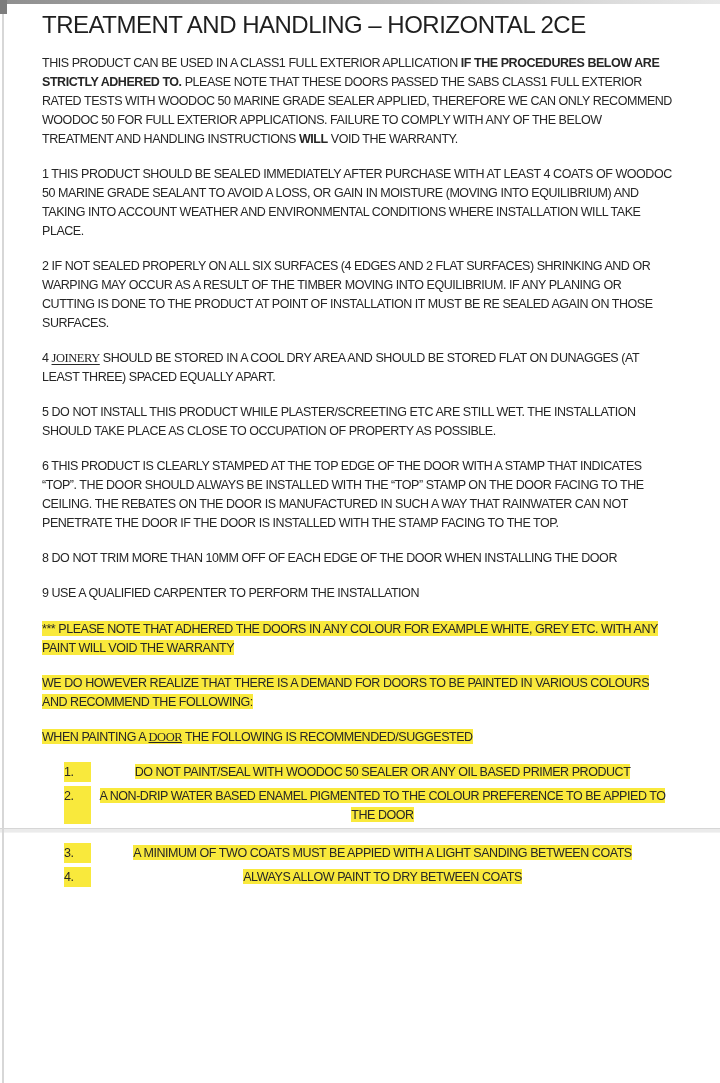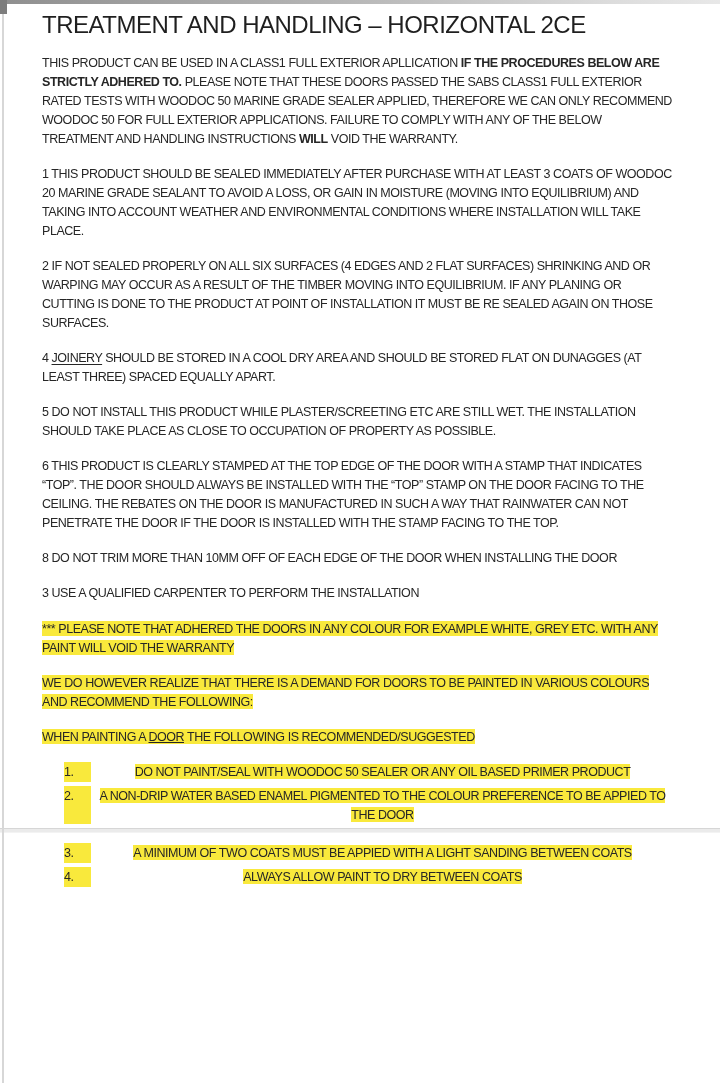--- a/index.html
+++ b/index.html
@@ -42,21 +42,21 @@
     white-space: nowrap;
   }
   .para {
     font-size: 12.5px;
     line-height: 19px;
     letter-spacing: -0.45px;
     margin-bottom: 16px;
     color: var(--ink);
   }
   .para .b { font-weight: 700; }
-  .para .u { text-decoration: underline; text-underline-offset: 2px; }
+  .para .u { text-decoration: underline; text-underline-offset: 2px; font-family: Liberation Serif, serif; }
   .para .hl { background: var(--hl); box-decoration-break: clone; padding: 0.5px 0; }
   .list-item {
     display: flex;
     margin-left: 22px;
     margin-bottom: 4px;
   }
   .list-num {
     flex: 0 0 27px;
     white-space: nowrap;
   }
@@ -75,27 +75,27 @@
 <body data-name="scanned-document-page">
 
 <div class="scan-top" data-name="page-edge-shadow-top"></div>
 <div class="scan-corner" data-name="page-edge-shadow-corner"></div>
 <div class="scan-left" data-name="page-edge-shadow-left"></div>
 
 <div class="content" data-name="document-content">
   <div class="doc-title" data-name="page-title">TREATMENT AND HANDLING – HORIZONTAL 2CE</div>
   <div id="doc-blocks" data-name="document-body">
       <div data-name="intro-paragraph" class="para"><span data-name="text-segment">THIS PRODUCT CAN BE USED IN A CLASS1 FULL EXTERIOR APLLICATION </span><span class="b" data-name="text-segment">IF THE PROCEDURES BELOW ARE STRICTLY ADHERED TO.</span><span data-name="text-segment"> PLEASE NOTE THAT THESE DOORS PASSED THE SABS CLASS1 FULL EXTERIOR RATED TESTS WITH WOODOC 50 MARINE GRADE SEALER APPLIED, THEREFORE WE CAN ONLY RECOMMEND WOODOC 50 FOR FULL EXTERIOR APPLICATIONS. FAILURE TO COMPLY WITH ANY OF THE BELOW TREATMENT AND HANDLING INSTRUCTIONS </span><span class="b" data-name="text-segment">WILL</span><span data-name="text-segment"> VOID THE WARRANTY.</span></div>
-      <div data-name="instruction-1" class="para"><span data-name="text-segment">1 THIS PRODUCT SHOULD BE SEALED IMMEDIATELY AFTER PURCHASE WITH AT LEAST 3 COATS OF WOODOC 20 MARINE GRADE SEALANT TO AVOID A LOSS, OR GAIN IN MOISTURE (MOVING INTO EQUILIBRIUM) AND TAKING INTO ACCOUNT WEATHER AND ENVIRONMENTAL CONDITIONS WHERE INSTALLATION WILL TAKE PLACE.</span></div>
+      <div data-name="instruction-1" class="para"><span data-name="text-segment">1 THIS PRODUCT SHOULD BE SEALED IMMEDIATELY AFTER PURCHASE WITH AT LEAST 4 COATS OF WOODOC 50 MARINE GRADE SEALANT TO AVOID A LOSS, OR GAIN IN MOISTURE (MOVING INTO EQUILIBRIUM) AND TAKING INTO ACCOUNT WEATHER AND ENVIRONMENTAL CONDITIONS WHERE INSTALLATION WILL TAKE PLACE.</span></div>
       <div data-name="instruction-2" class="para"><span data-name="text-segment">2 IF NOT SEALED PROPERLY ON ALL SIX SURFACES (4 EDGES AND 2 FLAT SURFACES) SHRINKING AND OR WARPING MAY OCCUR AS A RESULT OF THE TIMBER MOVING INTO EQUILIBRIUM. IF ANY PLANING OR CUTTING IS DONE TO THE PRODUCT AT POINT OF INSTALLATION IT MUST BE RE SEALED AGAIN ON THOSE SURFACES.</span></div>
       <div data-name="instruction-4" class="para"><span data-name="text-segment">4 </span><span class="u" data-name="text-segment">JOINERY</span><span data-name="text-segment"> SHOULD BE STORED IN A COOL DRY AREA AND SHOULD BE STORED FLAT ON DUNAGGES (AT LEAST THREE) SPACED EQUALLY APART.</span></div>
       <div data-name="instruction-5" class="para"><span data-name="text-segment">5 DO NOT INSTALL THIS PRODUCT WHILE PLASTER/SCREETING ETC ARE STILL WET. THE INSTALLATION SHOULD TAKE PLACE AS CLOSE TO OCCUPATION OF PROPERTY AS POSSIBLE.</span></div>
       <div data-name="instruction-6" class="para"><span data-name="text-segment">6 THIS PRODUCT IS CLEARLY STAMPED AT THE TOP EDGE OF THE DOOR WITH A STAMP THAT INDICATES “TOP”. THE DOOR SHOULD ALWAYS BE INSTALLED WITH THE “TOP” STAMP ON THE DOOR FACING TO THE CEILING. THE REBATES ON THE DOOR IS MANUFACTURED IN SUCH A WAY THAT RAINWATER CAN NOT PENETRATE THE DOOR IF THE DOOR IS INSTALLED WITH THE STAMP FACING TO THE TOP.</span></div>
       <div data-name="instruction-8" class="para"><span data-name="text-segment">8 DO NOT TRIM MORE THAN 10MM OFF OF EACH EDGE OF THE DOOR WHEN INSTALLING THE DOOR</span></div>
-      <div data-name="instruction-9" class="para"><span data-name="text-segment">3 USE A QUALIFIED CARPENTER TO PERFORM THE INSTALLATION</span></div>
+      <div data-name="instruction-9" class="para"><span data-name="text-segment">9 USE A QUALIFIED CARPENTER TO PERFORM THE INSTALLATION</span></div>
       <div data-name="painting-warning" class="para"><span class="hl" data-name="text-segment">*** PLEASE NOTE THAT ADHERED THE DOORS IN ANY COLOUR FOR EXAMPLE WHITE, GREY ETC. WITH ANY PAINT WILL VOID THE WARRANTY</span></div>
       <div data-name="painting-demand-note" class="para"><span class="hl" data-name="text-segment">WE DO HOWEVER REALIZE THAT THERE IS A DEMAND FOR DOORS TO BE PAINTED IN VARIOUS COLOURS AND RECOMMEND THE FOLLOWING:</span></div>
       <div data-name="painting-recommendation-heading" class="para"><span class="hl" data-name="text-segment">WHEN PAINTING A </span><span class="u hl" data-name="text-segment">DOOR</span><span class="hl" data-name="text-segment"> THE FOLLOWING IS RECOMMENDED/SUGGESTED</span></div>
       <div data-name="paint-step-1" class="para list-item">
         <span class="list-num hl" data-name="list-number">1.</span>
         <span class="list-text" data-name="list-item-text"><span class="hl" data-name="text-segment">DO NOT PAINT/SEAL WITH WOODOC 50 SEALER OR ANY OIL BASED PRIMER PRODUCT</span></span>
       </div>
       <div data-name="paint-step-2" class="para list-item">
         <span class="list-num hl" data-name="list-number">2.</span>
         <span class="list-text" data-name="list-item-text"><span class="hl" data-name="text-segment">A NON-DRIP WATER BASED ENAMEL PIGMENTED TO THE COLOUR PREFERENCE TO BE APPIED TO THE DOOR</span></span>

